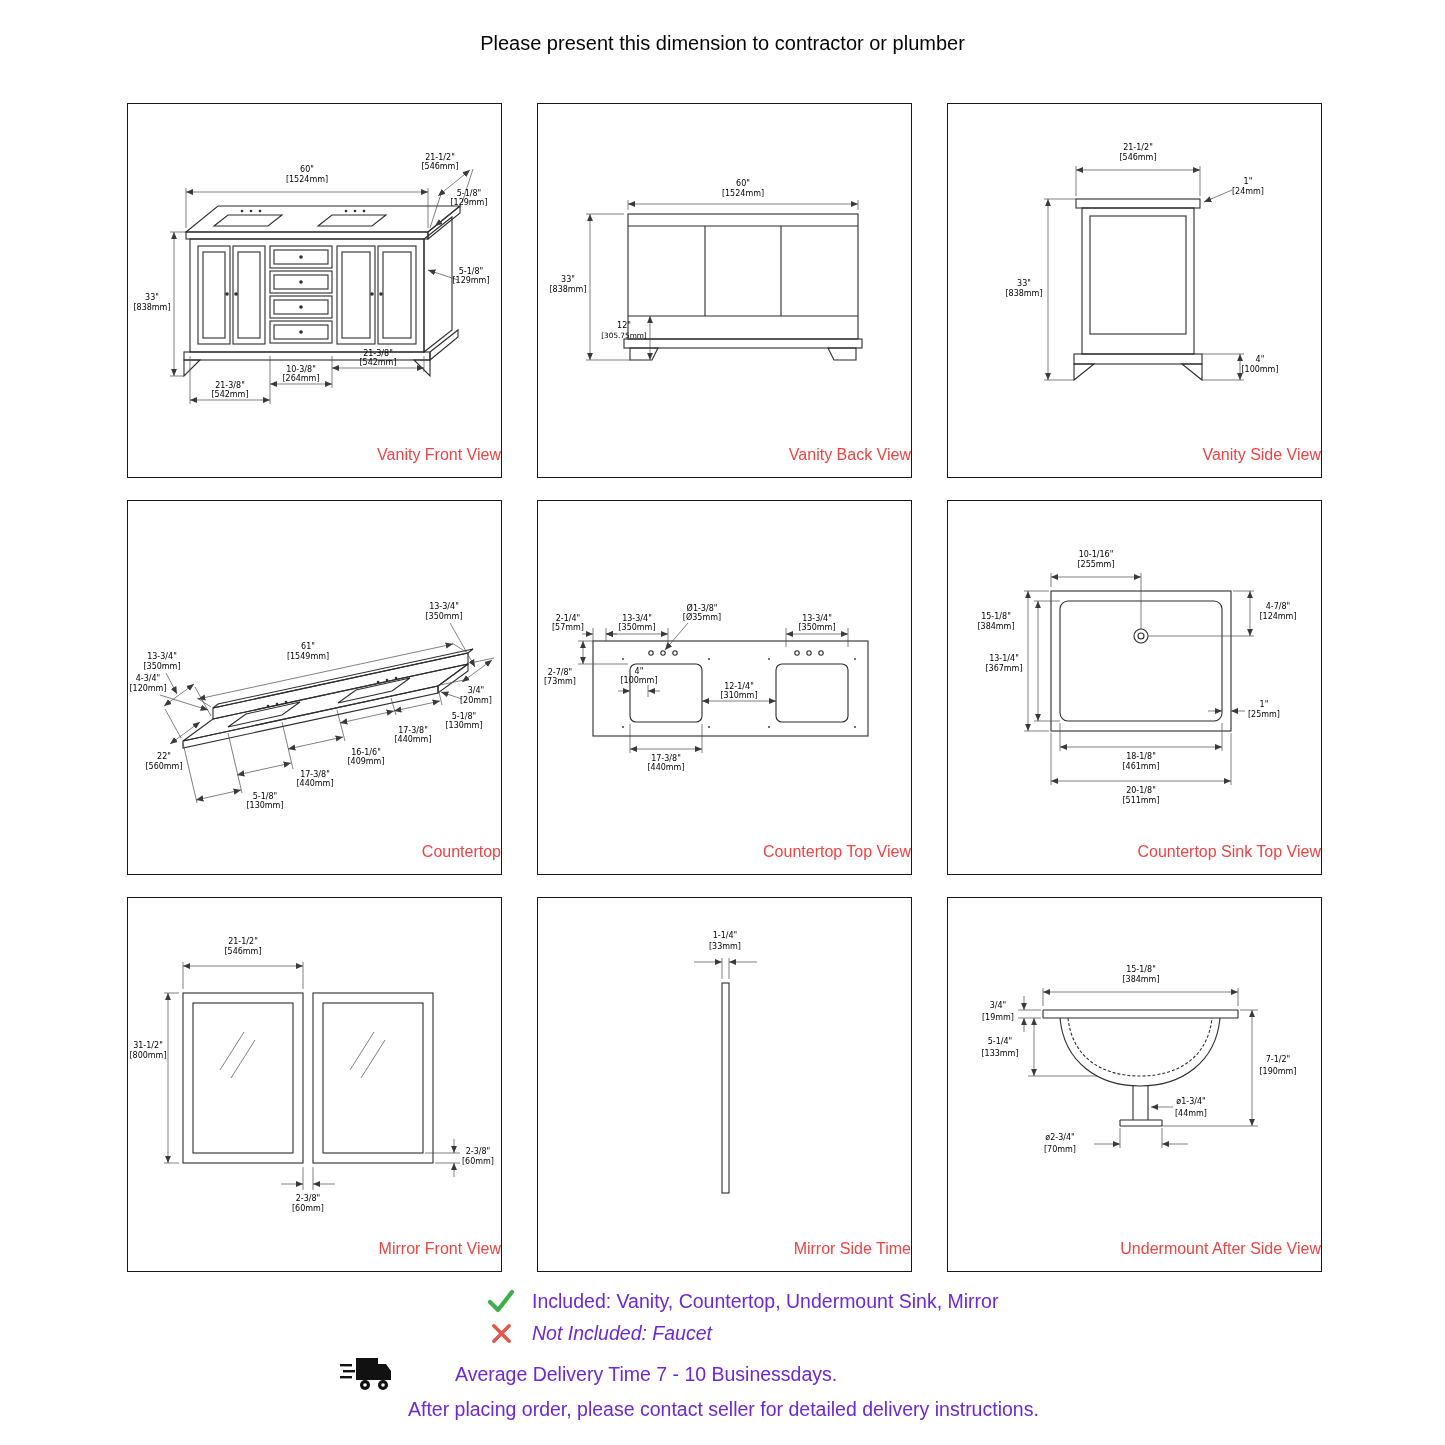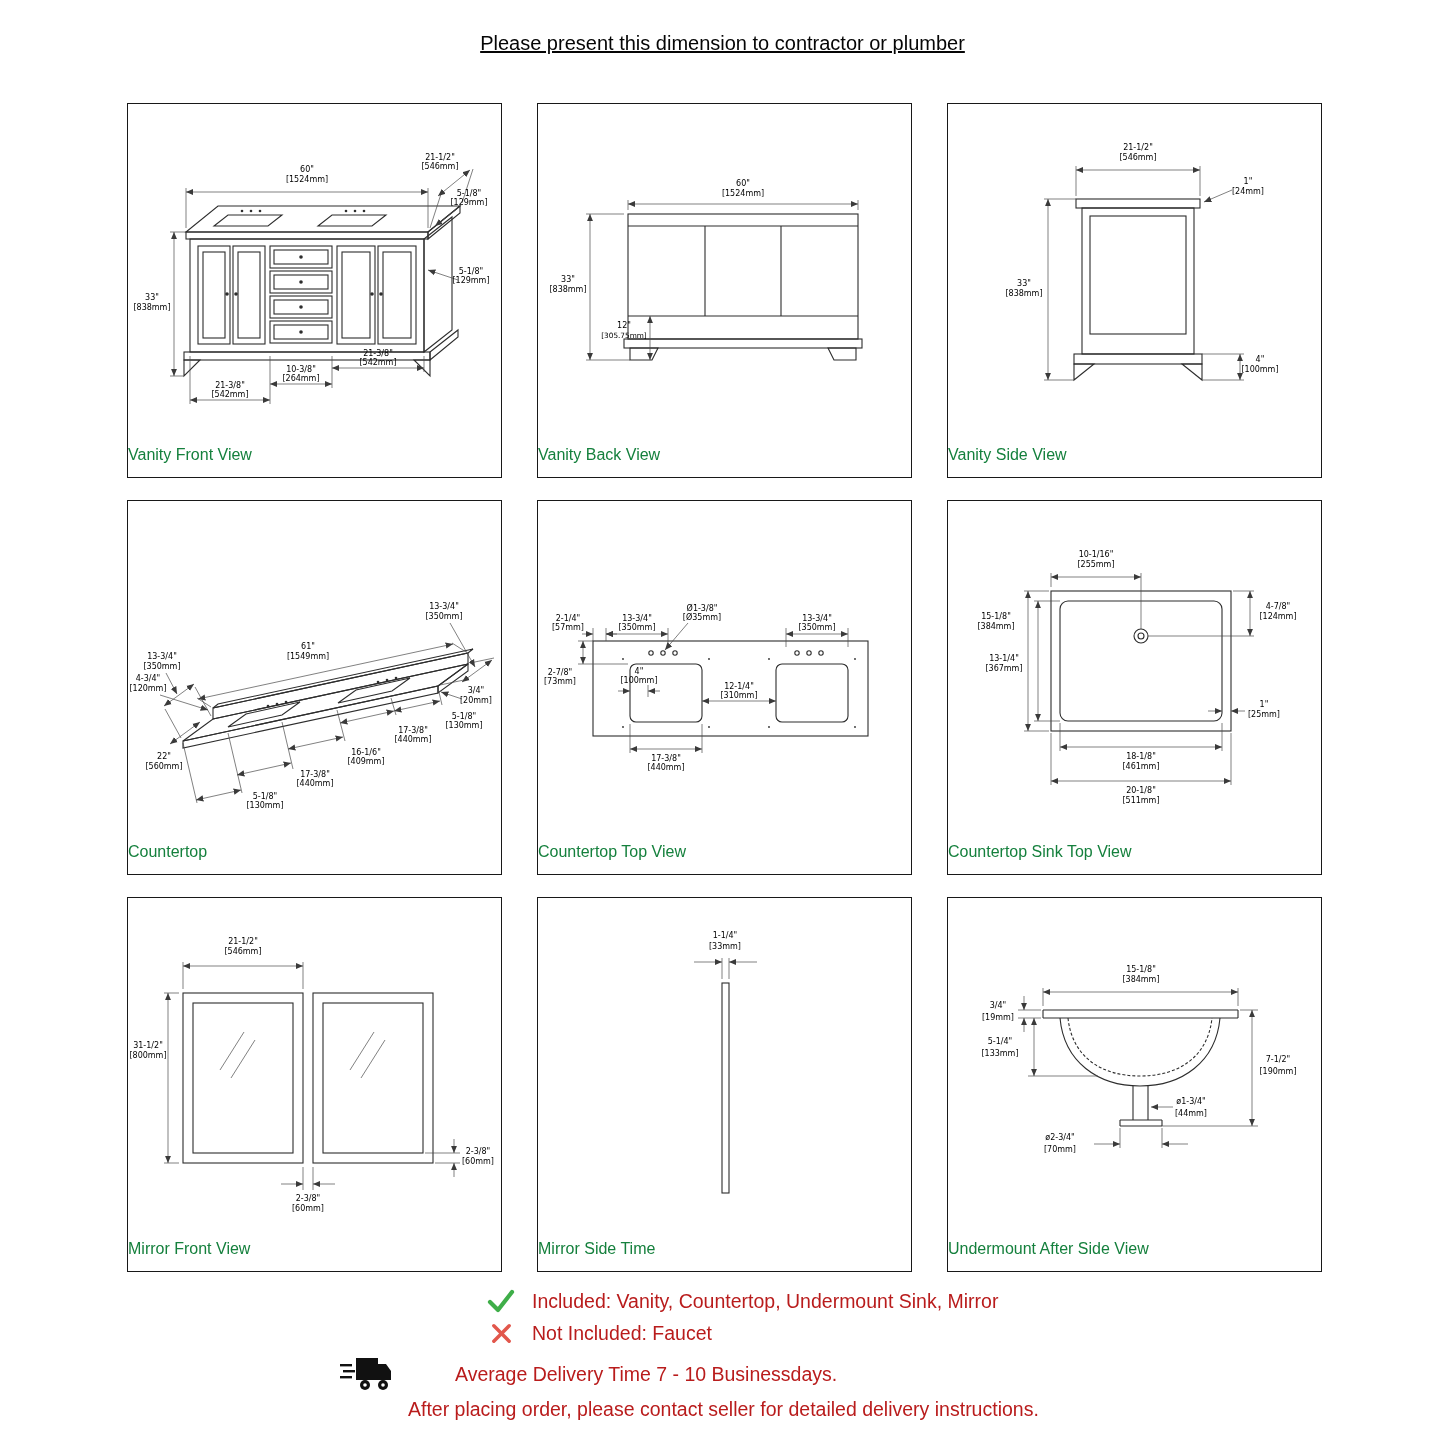--- a/index.html
+++ b/index.html
@@ -1,41 +1,41 @@
 <!DOCTYPE html>
 <html><head>
 <meta charset="utf-8">
 <style>
   html,body{margin:0;padding:0;}
   body{width:1445px;height:1445px;position:relative;background:#fff;
        font-family:"Liberation Sans",sans-serif;color:#000;overflow:hidden;}
 
   .header{position:absolute;top:30px;left:0;width:100%;text-align:center;
-          font-size:20px;line-height:27px;color:#050505;text-decoration:underline;}
+          font-size:20px;line-height:27px;color:#050505;}
 
   .grid{position:absolute;left:127px;top:103px;display:grid;
         grid-template-columns:repeat(3,375px);grid-template-rows:repeat(3,375px);
         column-gap:35px;row-gap:22px;}
   .panel{position:relative;border:1px solid #181818;background:#fff;box-sizing:border-box;}
   .panel svg{display:block;margin:0 auto;}
-  .panel-title{position:absolute;left:0;right:0;bottom:13px;text-align:left;
-               font-size:16px;color:#15803d;}
+  .panel-title{position:absolute;left:0;right:0;bottom:13px;text-align:right;
+               font-size:16px;color:#ef4444;}
 
   
   .ln{stroke:#2d2d2d;stroke-width:1.1;fill:none;stroke-linejoin:miter;}
   .dm{stroke:#4a4a4a;stroke-width:0.7;fill:none;}
   .dsh{stroke-dasharray:3,2;}
   .dt{font-family:"DejaVu Sans",sans-serif;font-size:8px;fill:#000;text-anchor:middle;}
   .dts{font-size:7.3px;}
   .dot{fill:#2d2d2d;stroke:none;}
 
-  .footer-row{position:absolute;display:flex;align-items:center;font-size:19.5px;color:#b91c1c;}
+  .footer-row{position:absolute;display:flex;align-items:center;font-size:19.5px;color:#6d28d9;}
   .footer-row .ic{width:30px;display:flex;justify-content:center;align-items:center;margin-right:16px;}
   #row-included{left:486px;top:1287px;}
-  #row-notincluded{left:486px;top:1322px;}
+  #row-notincluded{left:486px;top:1322px;font-style:italic;}
   #row-delivery1{left:340px;top:1354px;gap:47px;}
   #row-delivery2{left:408px;top:1398px;align-items:flex-end;}
 </style>
 </head>
 <body>
 
 <div class="header">
   <div>Please present this dimension to contractor or plumber</div>
 </div>
 

